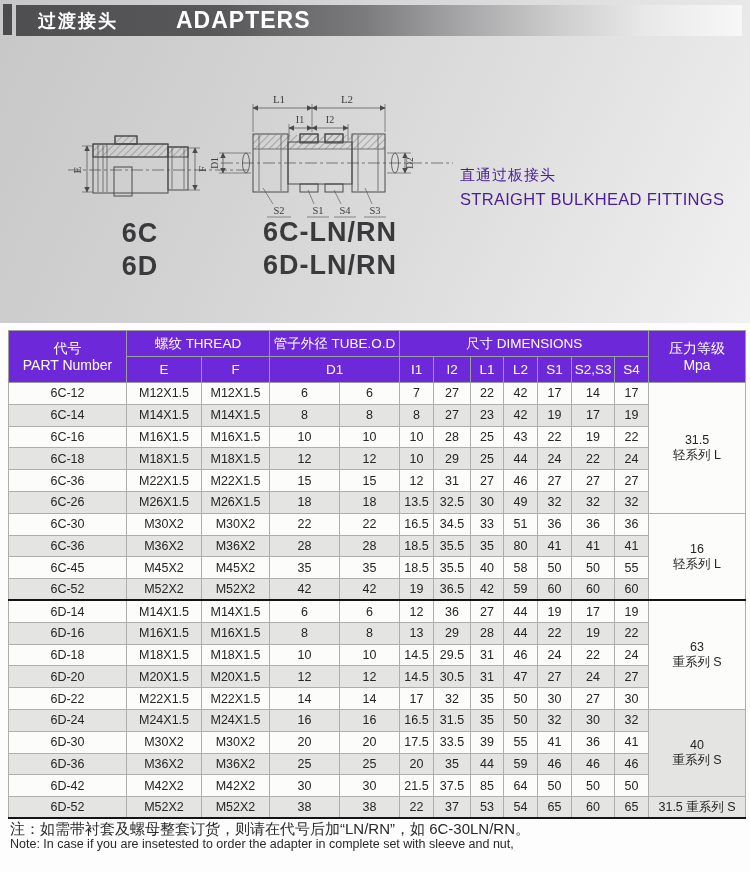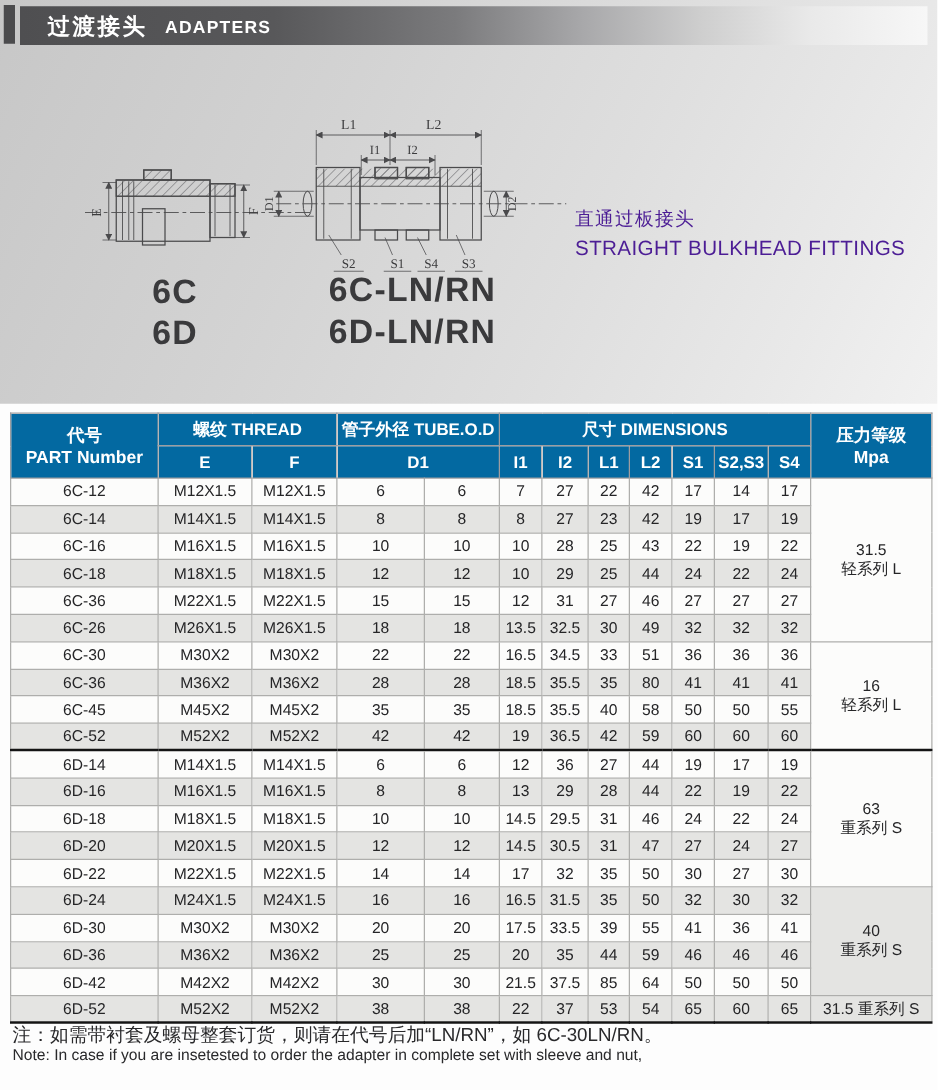--- a/index.html
+++ b/index.html
@@ -7,38 +7,38 @@
   #page { position:relative; width:750px; height:872px; background:#fdfdfd; overflow:hidden; }
 
   
   .top-scan { position:absolute; left:0; top:0; width:750px; height:323px;
     background:linear-gradient(115deg,#c7c7c7 0%,#d3d3d3 35%,#dedede 62%,#e9e9e9 85%,#f1f1f1 100%); }
 
   
   .accent-block { position:absolute; left:3px; top:4px; width:9px; height:31px; background:#4b4b4d; }
   .title-bar { position:absolute; left:16px; top:5px; width:726px; height:31px;
     background:linear-gradient(90deg,#4f4f51 0%,#58585a 28%,#7b7b7d 48%,#a8a8aa 62%,#cecece 75%,#e9e9e9 87%,#f7f7f7 100%);
-    display:flex; align-items:center; padding-left:22px; }
+    display:flex; align-items:center; padding-left:22px;gap:44px; }
   .title-bar .t-zh { color:#ffffff; font-size:18px; font-weight:bold; letter-spacing:2px; }
-  .title-bar .t-en { color:#ffffff; font-size:14px; font-weight:bold; margin-left:14px; letter-spacing:1px; }
+  .title-bar .t-en { color:#ffffff; font-size:23px; font-weight:bold; margin-left:14px; letter-spacing:1px; }
 
   
   svg { position:absolute; overflow:visible; }
   svg text { font-family:"Liberation Serif","DejaVu Serif",serif; fill:#3c3c3e; }
   .model-label { position:absolute; text-align:center; font-size:27px; font-weight:bold; color:#3a3a3c; letter-spacing:1px; }
   .intro { position:absolute; left:460px; top:166px; color:#4c1d95; }
   .intro .p-zh { font-size:15px; letter-spacing:1px; }
   .intro .p-en { font-size:16.5px; margin-top:5px; letter-spacing:0.3px; }
 
   
   .spec-table { position:absolute; left:8px; top:330px; width:737px;
     border-collapse:collapse; table-layout:fixed; }
   .spec-table th, .spec-table td { text-align:center; vertical-align:middle; overflow:hidden; }
-  .spec-table thead th { background:#0369a1; color:#ffffff; border:1px solid #9d9da0;
-    height:26px; font-size:13.5px; font-weight:700; }
+  .spec-table thead th { background:#6d28d9; color:#ffffff; border:1px solid #9d9da0;
+    height:26px; font-size:13.5px; font-weight:400; }
   .spec-table thead .two-line div { line-height:17px; font-size:14px; }
   .spec-table thead { border:1px solid #3a3a3c; }
   .spec-table td { border:1px solid #aeaeac; height:21.8px; font-size:12.5px; color:#252527;
     font-weight:500; }
   .spec-table tr.odd  td { background:#fcfcfb; }
   .spec-table tr.even td { background:#e4e4e2; }
   .spec-table td.pressure { background:#e4e4e2; font-size:12.5px; line-height:15px; }
   .spec-table tr.section-start td { border-top:2.5px solid #141414; }
   .spec-table tbody { border:1px solid #8a8a8c; border-bottom:2px solid #141414; }
 

